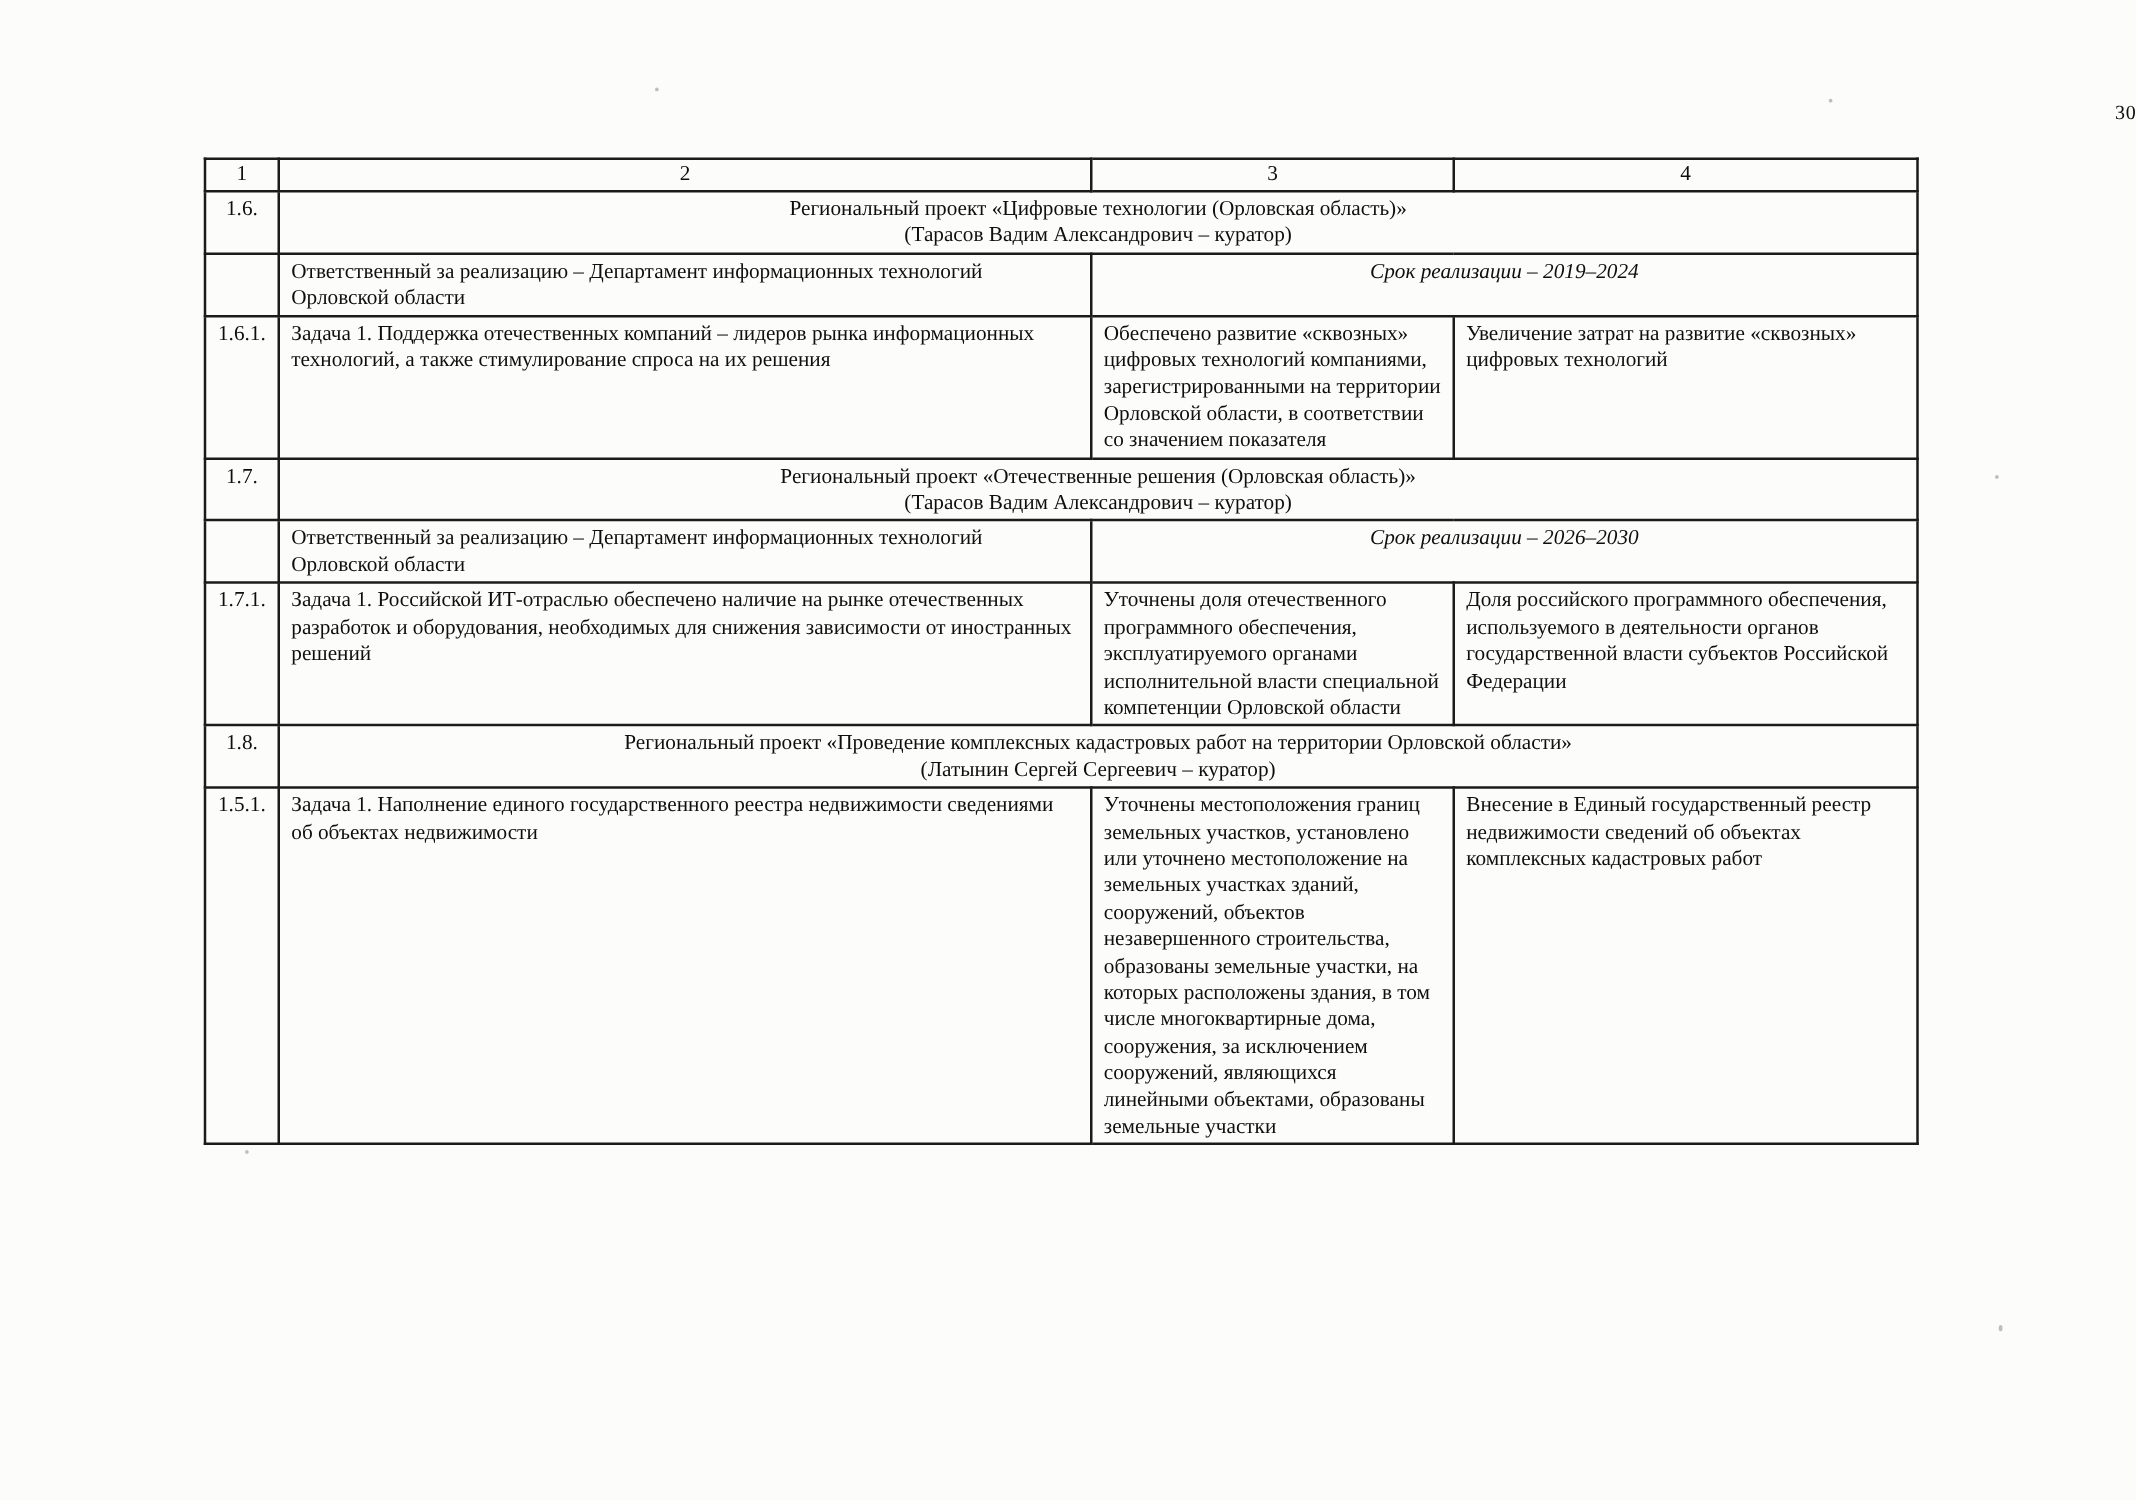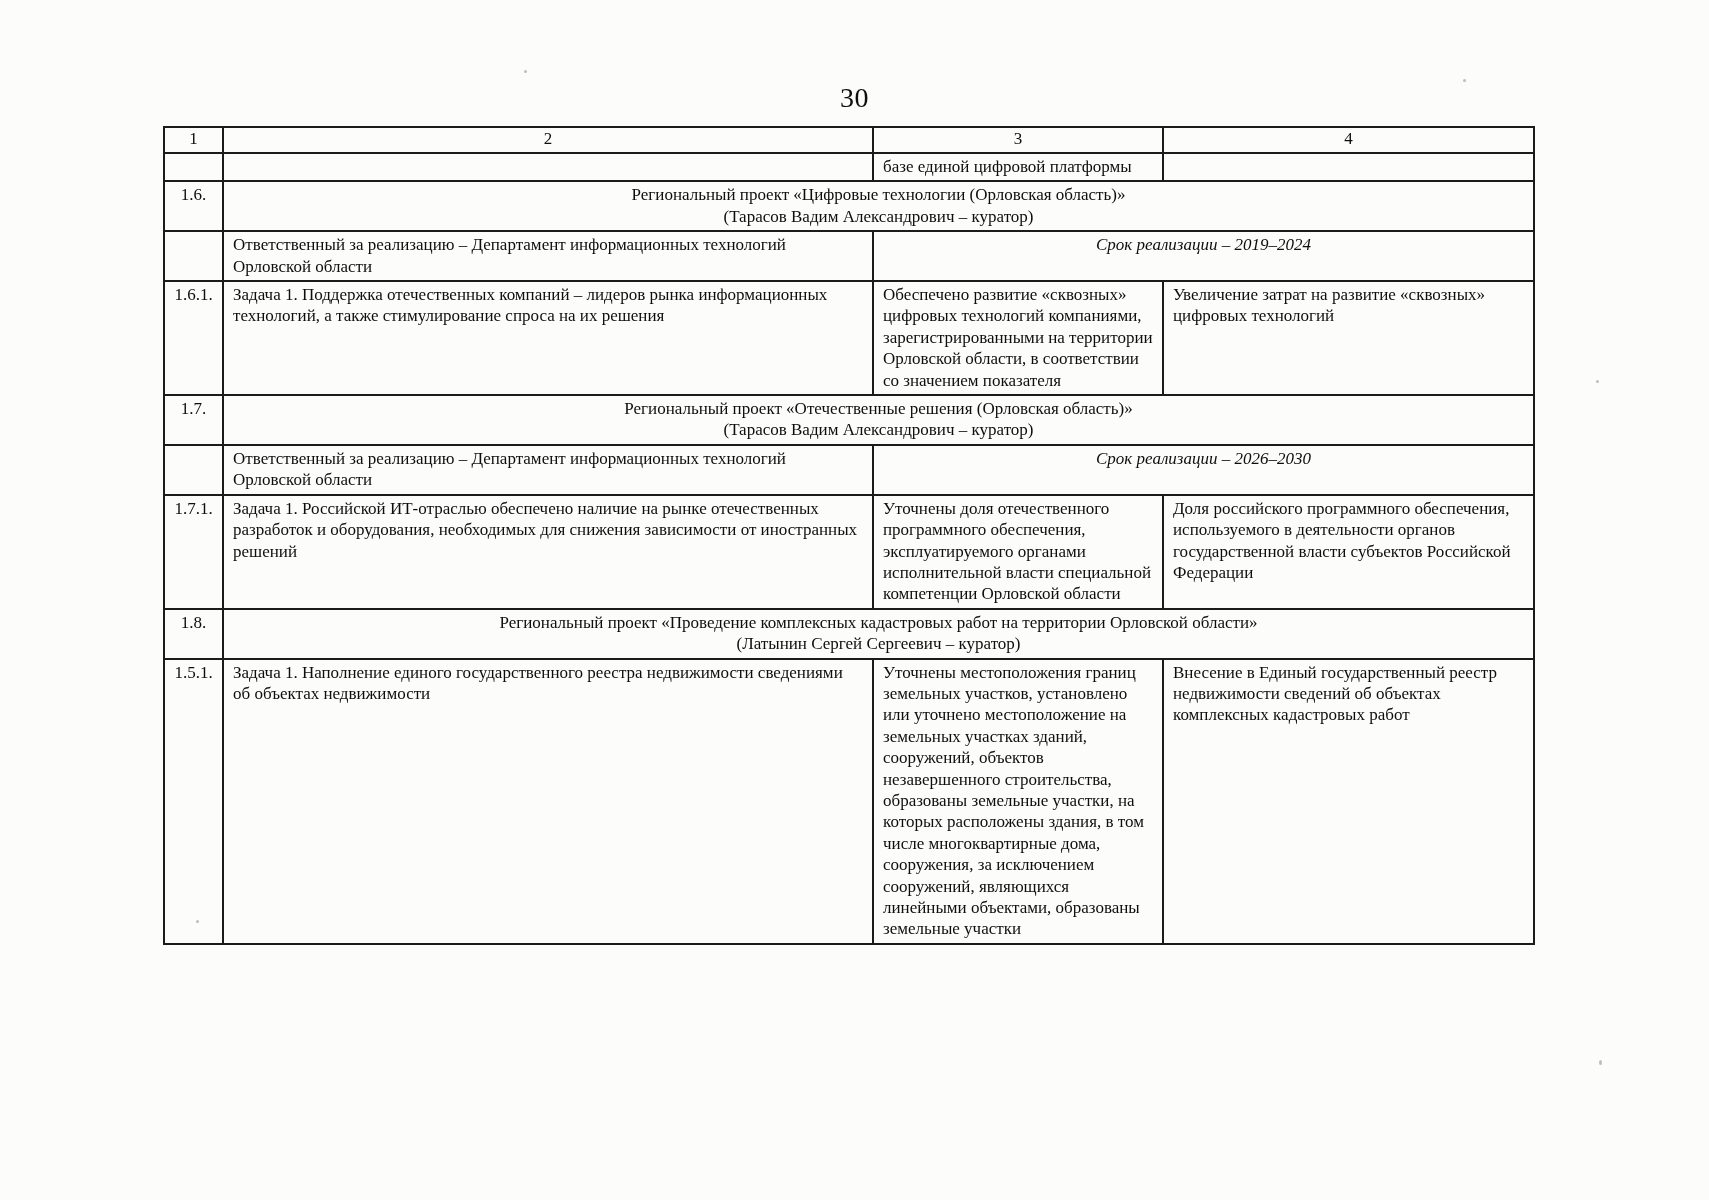--- a/index.html
+++ b/index.html
@@ -5,21 +5,21 @@
   html,body{margin:0;padding:0;}
   body{
     width:1709px;height:1200px;position:relative;
     background:#fcfcfa;
     font-family:"Liberation Serif","DejaVu Serif",serif;
     color:#0e0e0e;
     -webkit-font-smoothing:antialiased;
   }
   .page-number{
     position:absolute;top:82px;left:0;width:1709px;
-    text-align:center;font-size:28px;letter-spacing:.5px;
+    text-align:right;font-size:16px;letter-spacing:.5px;
   }
   table.doc-table{
     position:absolute;left:163px;top:126px;width:1370px;
     border-collapse:collapse;table-layout:fixed;
     font-size:17px;line-height:1.26;
   }
   table.doc-table td{
     border:2px solid #1b1b1b;
     padding:2px 9px 3px 9px;
     vertical-align:top;
@@ -49,26 +49,20 @@
     </colgroup>
   <tbody>
 
     <tr class="header-row">
       <td>1</td>
       <td>2</td>
       <td>3</td>
       <td>4</td>
     </tr>
 
-    <tr>
-      <td></td>
-      <td></td>
-      <td>базе единой цифровой платформы</td>
-      <td></td>
-    </tr>
 
     <tr>
       <td class="idcell">1.6.</td>
       <td class="project-cell" colspan="3">
         <div>Региональный проект «Цифровые технологии (Орловская область)»</div>
         <div>(Тарасов Вадим Александрович – куратор)</div>
       </td>
     </tr>
     <tr>
       <td></td>

